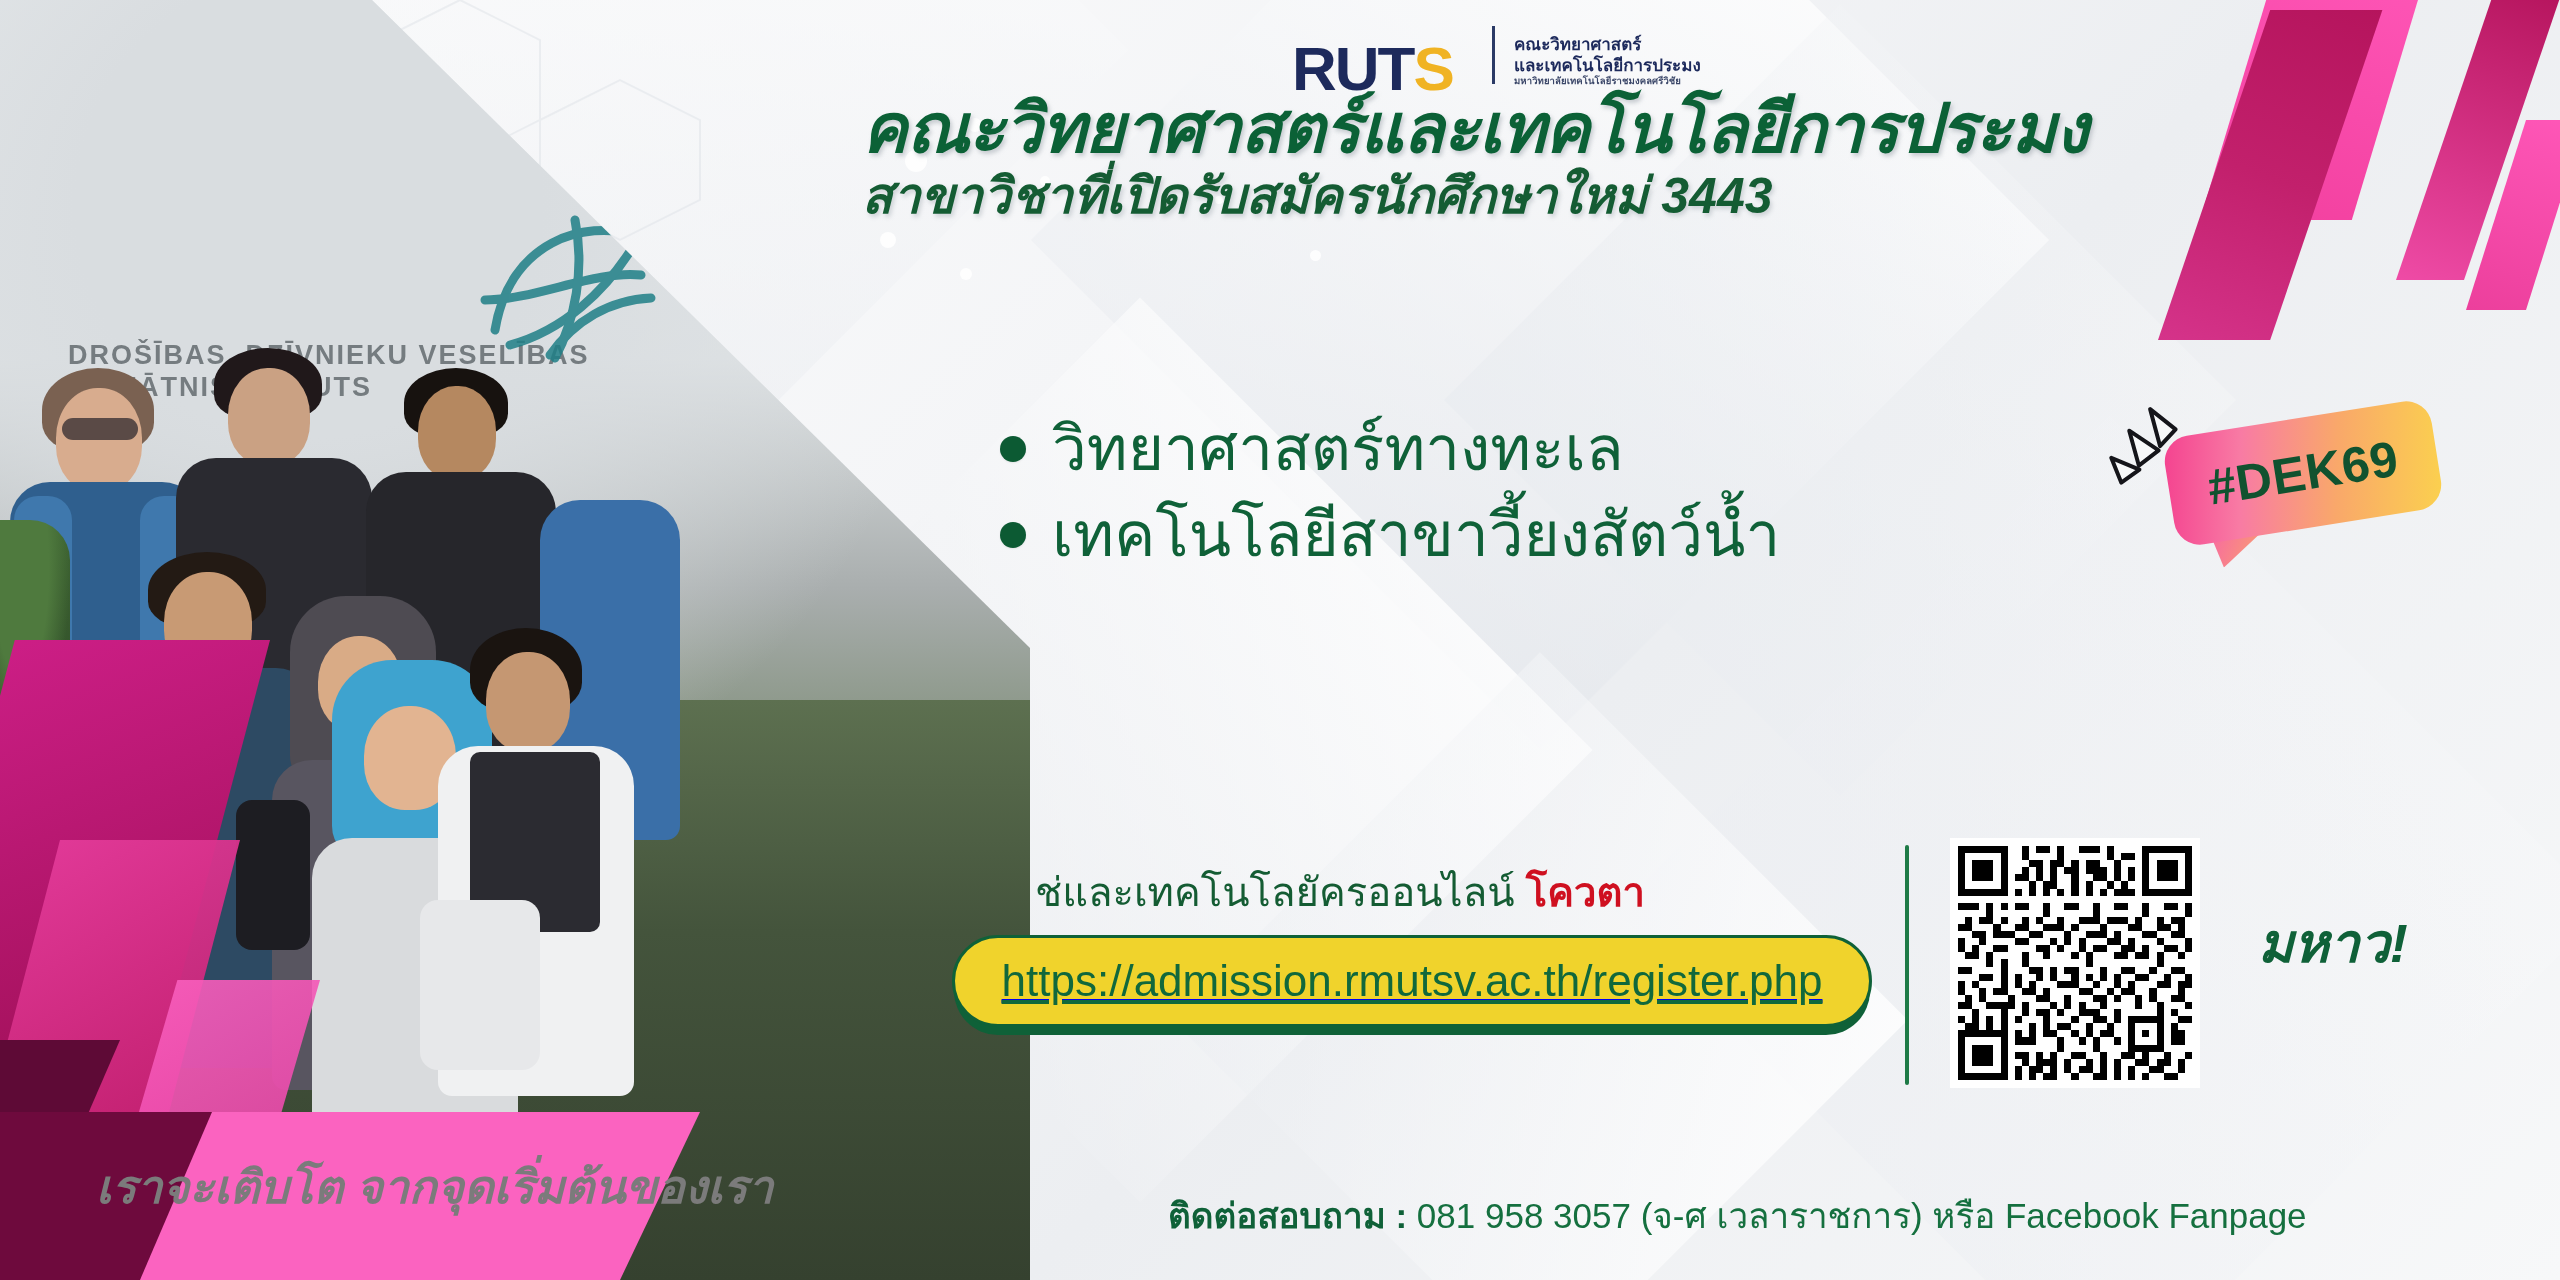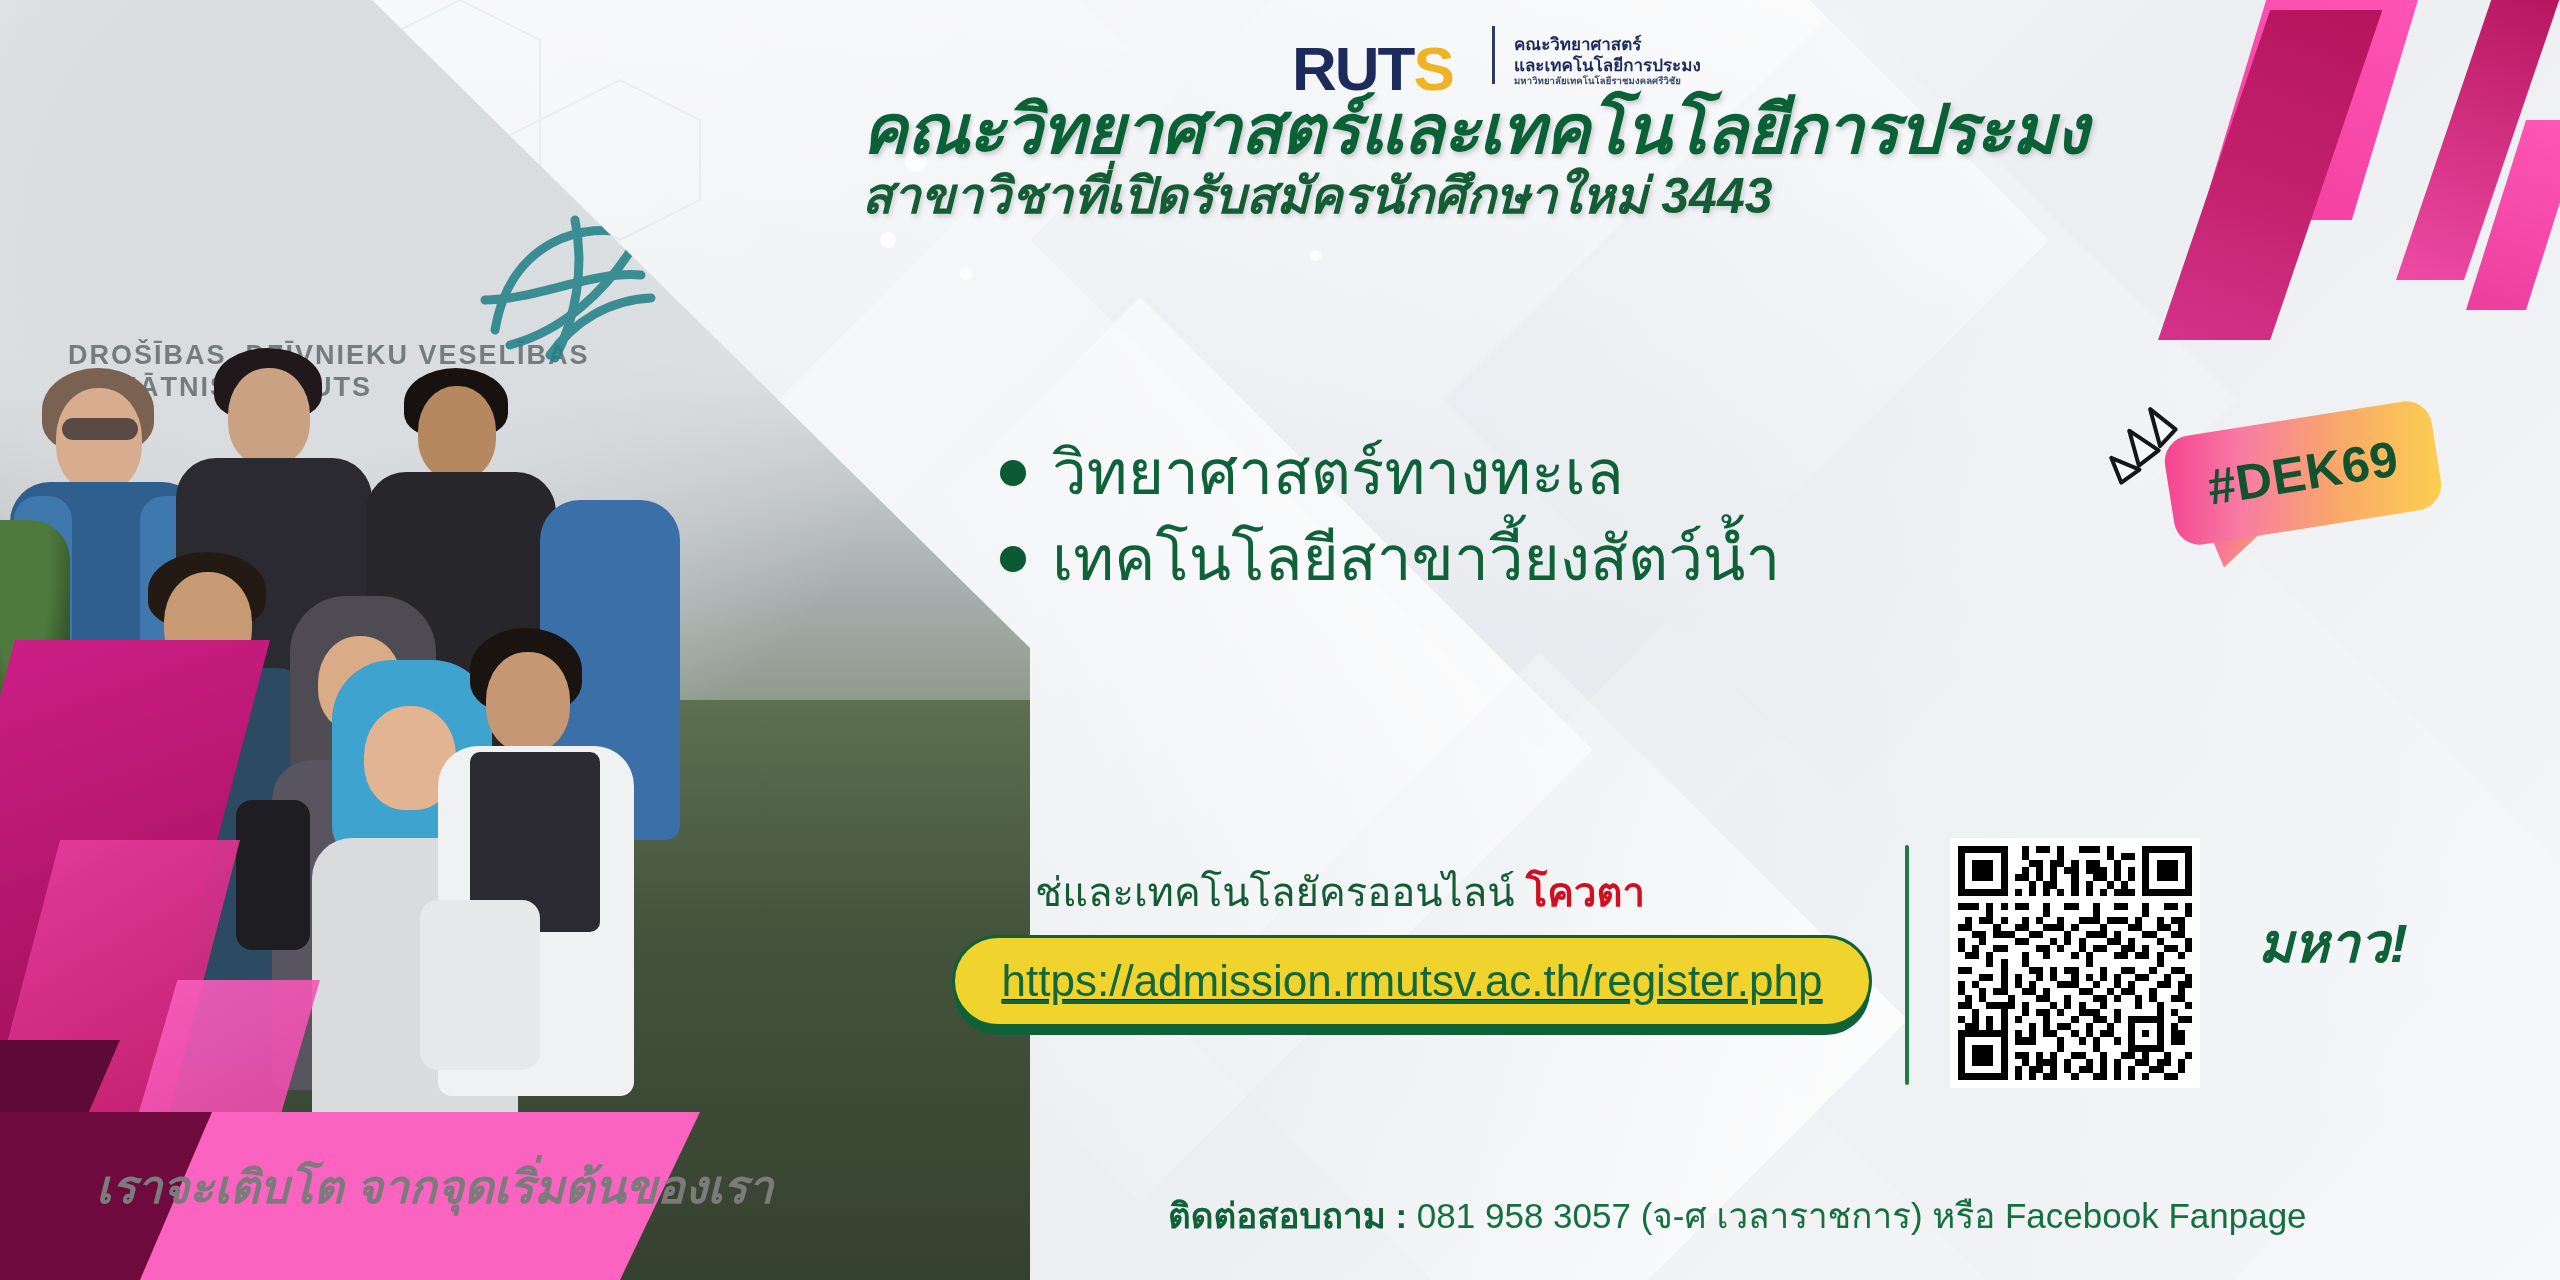--- a/index.html
+++ b/index.html
@@ -100,34 +100,34 @@
   .lt1 { top:12px; font-size:17px; }
   .lt2 { top:33px; font-size:17px; }
   .lt3 { top:55px; font-size:9.5px; font-weight:600; letter-spacing:.1px; color:#3a4668; }
 
   
   #headline {
     position:absolute; left:862px; top:92px; width:1300px;
     color:#0b6136; font-weight:700; font-style:italic;
     font-size:68px; line-height:1.1; letter-spacing:-1px;
     text-shadow:2px 3px 4px rgba(160,168,175,.55);
-    font-family:Liberation Sans, sans-serif;
+    font-family:Liberation Serif, serif;
     white-space:nowrap;
   }
   #subhead {
     position:absolute; left:862px; top:168px; width:1300px;
     color:#145c33; font-weight:700; font-style:italic;
     font-size:50px; line-height:1.15;
     text-shadow:2px 3px 4px rgba(160,168,175,.45);
     font-family:"Liberation Sans",sans-serif;
     white-space:nowrap;
   }
 
   
-  #majors { position:absolute; left:1000px; top:430px;text-align:center; }
+  #majors { position:absolute; left:1000px; top:406px;text-align:center; }
   .major { display:flex; align-items:center; height:86px; }
   .dot {
     width:26px; height:26px; border-radius:50%;
     background:#0c5a33; margin-right:26px; flex:none;
     box-shadow:0 1px 2px rgba(0,0,0,.08);
   }
   .mtext {
     color:#0f6138; font-size:62px; line-height:1; font-weight:400;
     font-family:"Liberation Sans",sans-serif; white-space:nowrap;
   }

